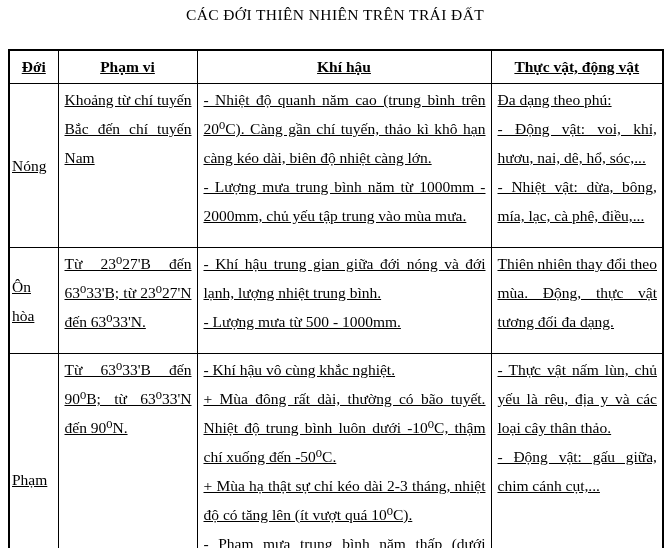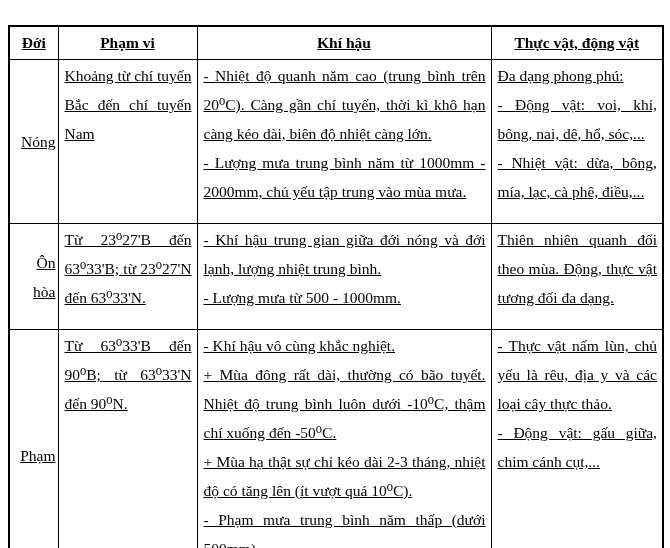--- a/index.html
+++ b/index.html
@@ -44,21 +44,21 @@
     vertical-align: middle;
     padding: 0 3px;
   }
   .zones-table td {
     vertical-align: top;
     text-align: justify;
     padding: 1px 5px 17px 6px;
     line-height: 29px;
   }
   .zones-table td.zone-cell {
-    text-align: right;
+    text-align: left;
     vertical-align: middle;
     padding: 0 2px;
     line-height: 29px;
   }
   .zones-table tr.row-0 { height: 147px; }
   .zones-table tr.row-1 { height: 95px; }
   .zones-table tr.row-2 { height: 229px; }
   .zones-table p {
     margin: 0;
     padding: 0;
@@ -66,20 +66,21 @@
   col.c-zone    { width: 49px; }
   col.c-scope   { width: 139px; }
   col.c-climate { width: 294px; }
   col.c-flora   { width: 172px; }
 </style>
 </head>
 <body>
 
 <div class="page">
 
+  <div class="doc-title">CÁC ĐỚI THIÊN NHIÊN TRÊN TRÁI ĐẤT</div>
 
   <table class="zones-table">
     <colgroup>
       <col class="c-zone">
       <col class="c-scope">
       <col class="c-climate">
       <col class="c-flora">
     </colgroup>
     <thead>
       <tr class="header-row">
@@ -90,56 +91,56 @@
       </tr>
     </thead>
     <tbody>
 
       <tr class="row-0">
         <td class="zone-cell">Nóng</td>
         <td class="scope-cell">
           <p>Khoảng từ chí tuyến Bắc đến chí tuyến Nam</p>
         </td>
         <td class="climate-cell">
-          <p>- Nhiệt độ quanh năm cao (trung bình trên 20⁰C). Càng gần chí tuyến, thời kì khô hạn càng kéo dài, biên độ nhiệt càng lớn.</p>
+          <p>- Nhiệt độ quanh năm cao (trung bình trên 20⁰C). Càng gần chí tuyến, thảo kì khô hạn càng kéo dài, biên độ nhiệt càng lớn.</p>
           <p>- Lượng mưa trung bình năm từ 1000mm - 2000mm, chủ yếu tập trung vào mùa mưa.</p>
         </td>
         <td class="flora-cell">
-          <p>Đa dạng phong phú:</p>
-          <p>- Động vật: voi, khỉ, bông, nai, dê, hổ, sóc,...</p>
+          <p>Đa dạng theo phú:</p>
+          <p>- Động vật: voi, khỉ, hươu, nai, dê, hổ, sóc,...</p>
           <p>- Nhiệt vật: dừa, bông, mía, lạc, cà phê, điều,...</p>
         </td>
       </tr>
 
       <tr class="row-1">
         <td class="zone-cell">Ôn hòa</td>
         <td class="scope-cell">
           <p>Từ 23⁰27'B đến 63⁰33'B; từ 23⁰27'N đến 63⁰33'N.</p>
         </td>
         <td class="climate-cell">
           <p>- Khí hậu trung gian giữa đới nóng và đới lạnh, lượng nhiệt trung bình.</p>
           <p>- Lượng mưa từ 500 - 1000mm.</p>
         </td>
         <td class="flora-cell">
-          <p>Thiên nhiên quanh đổi theo mùa. Động, thực vật tương đối đa dạng.</p>
+          <p>Thiên nhiên thay đổi theo mùa. Động, thực vật tương đối đa dạng.</p>
         </td>
       </tr>
 
       <tr class="row-2">
         <td class="zone-cell">Phạm</td>
         <td class="scope-cell">
           <p>Từ 63⁰33'B đến 90⁰B; từ 63⁰33'N đến 90⁰N.</p>
         </td>
         <td class="climate-cell">
           <p>- Khí hậu vô cùng khắc nghiệt.</p>
           <p>+ Mùa đông rất dài, thường có bão tuyết. Nhiệt độ trung bình luôn dưới -10⁰C, thậm chí xuống đến -50⁰C.</p>
           <p>+ Mùa hạ thật sự chỉ kéo dài 2-3 tháng, nhiệt độ có tăng lên (ít vượt quá 10⁰C).</p>
           <p>- Phạm mưa trung bình năm thấp (dưới 500mm).</p>
         </td>
         <td class="flora-cell">
-          <p>- Thực vật nấm lùn, chủ yếu là rêu, địa y và các loại cây thực thảo.</p>
+          <p>- Thực vật nấm lùn, chủ yếu là rêu, địa y và các loại cây thân thảo.</p>
           <p>- Động vật: gấu giữa, chim cánh cụt,...</p>
         </td>
       </tr>
 
     </tbody>
   </table>
 </div>
 
 </body></html>

